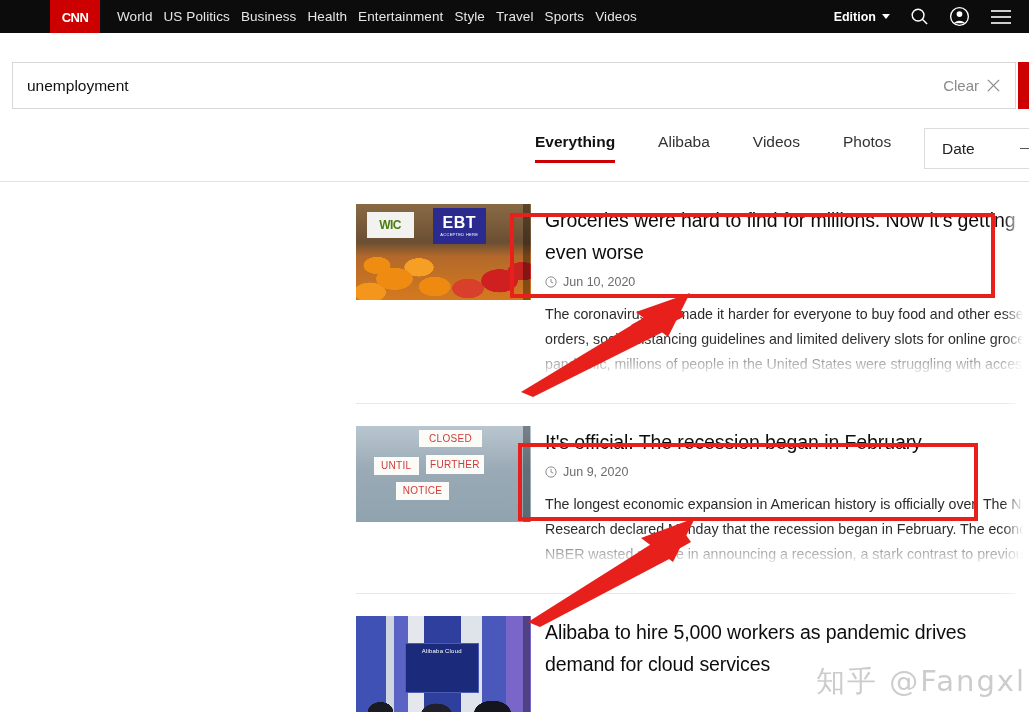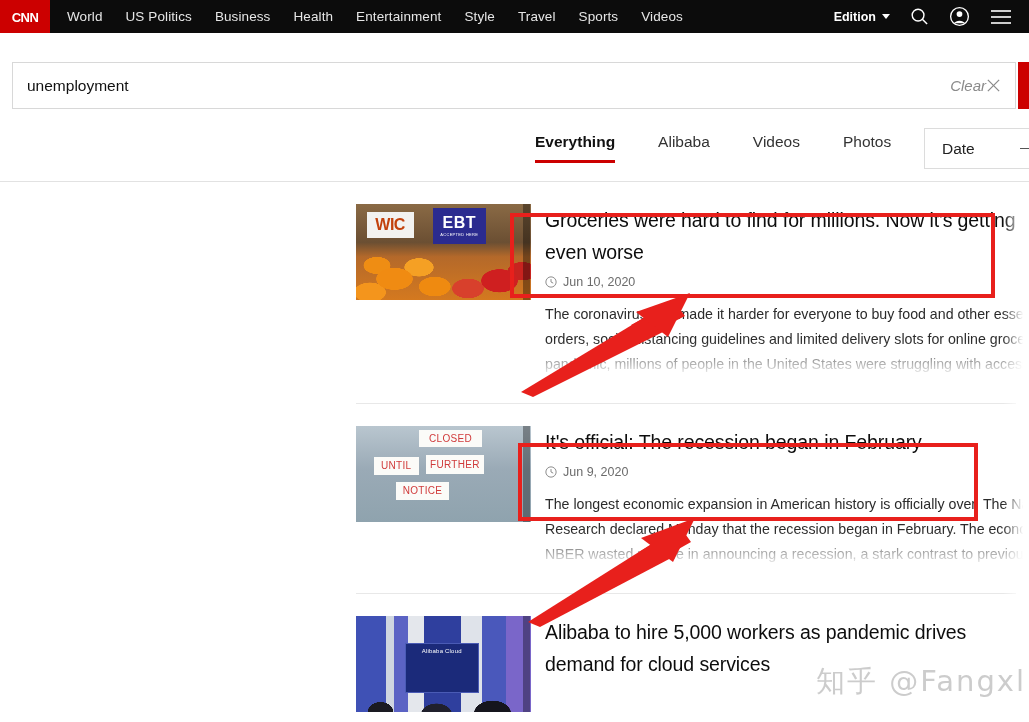--- a/index.html
+++ b/index.html
@@ -14,26 +14,27 @@
 
   
   .topnav {
     position: absolute; top: 0; left: 0;
     width: 1029px; height: 33px;
     background: #0c0c0c;
     display: flex; align-items: center;
   }
   .cnn-logo {
     width: 50px; height: 33px; background: #cc0000;
+    margin-left: 50px;
     display: flex; align-items: center; justify-content: center;
     flex: 0 0 auto;
   }
   .cnn-logo svg { display:block; }
   .navlinks {
-    display: flex; align-items: center; gap: 23px;
+    display: flex; align-items: center; gap: 11px;
     margin-left: 17px;
     flex: 1 1 auto;
   }
   .navlink {
     color: #e6e6e6; font-size: 13.5px; letter-spacing: .1px;
     white-space: nowrap; cursor: pointer;
   }
   .navright { display:flex; align-items:center; gap: 20px; margin-right: 17px; }
   .edition {
     color: #fff; font-size: 12.5px; font-weight: bold;
@@ -48,24 +49,23 @@
     width: 1004px; height: 47px;
     border: 1px solid #d8d8d8; background:#fff;
     display:flex; align-items:center;
   }
   .searchinput {
     flex:1 1 auto; border:none; outline:none;
     font-family:"Liberation Sans",sans-serif;
     font-size:15.5px; color:#111; padding-left:14px; background:transparent;
   }
   .clearbtn {
-    display:flex; align-items:center; gap:0;
+    display:flex; align-items:center; gap:7px;
     margin-right:14px; color:#8a8a8a; font-size:15px; cursor:pointer;
     white-space:nowrap;
-    font-style:italic;
   }
   .searchbtn {
     position:absolute; top:62px; left:1018px;
     width: 48px; height:47px; background:#c00;
     display:flex; align-items:center; justify-content:center;
     cursor:pointer;
   }
 
   
   .tabsrow {
@@ -144,21 +144,21 @@
   .th-ebt {
     position:absolute; left:44%; top:4%; width:30%; height:38%;
     background:#2b2b8f; color:#fff; display:flex; flex-direction:column;
     align-items:center; justify-content:center; line-height:1;
   }
   .th-ebt b { font-size:16px; letter-spacing:.5px; }
   .th-ebt i { font-size:4px; font-style:normal; margin-top:2px; letter-spacing:.3px; }
   .th-wic {
     position:absolute; left:6%; top:8%; width:27%; height:27%;
     background:#f2f2f0; display:flex; align-items:center; justify-content:center;
-    color:#c2410c; font-size:16px; font-weight:bold; letter-spacing:-.5px;
+    color:#4d7c0f; font-size:12px; font-weight:bold; letter-spacing:-.5px;
   }
   .th-closed { background: linear-gradient(to bottom,#b9c6cf 0%, #9aaab6 45%, #8fa3ae 100%); }
   .sign {
     position:absolute; background:#fbfbf8; color:#d03a3a;
     font-size:10px; font-weight:normal; display:flex;
     align-items:center; justify-content:center; letter-spacing:.3px;
   }
   .th-alibaba { background:
       linear-gradient(to right,
         #3f51b5 0%, #3f51b5 17%, #cfd6e0 17%, #cfd6e0 22%,

